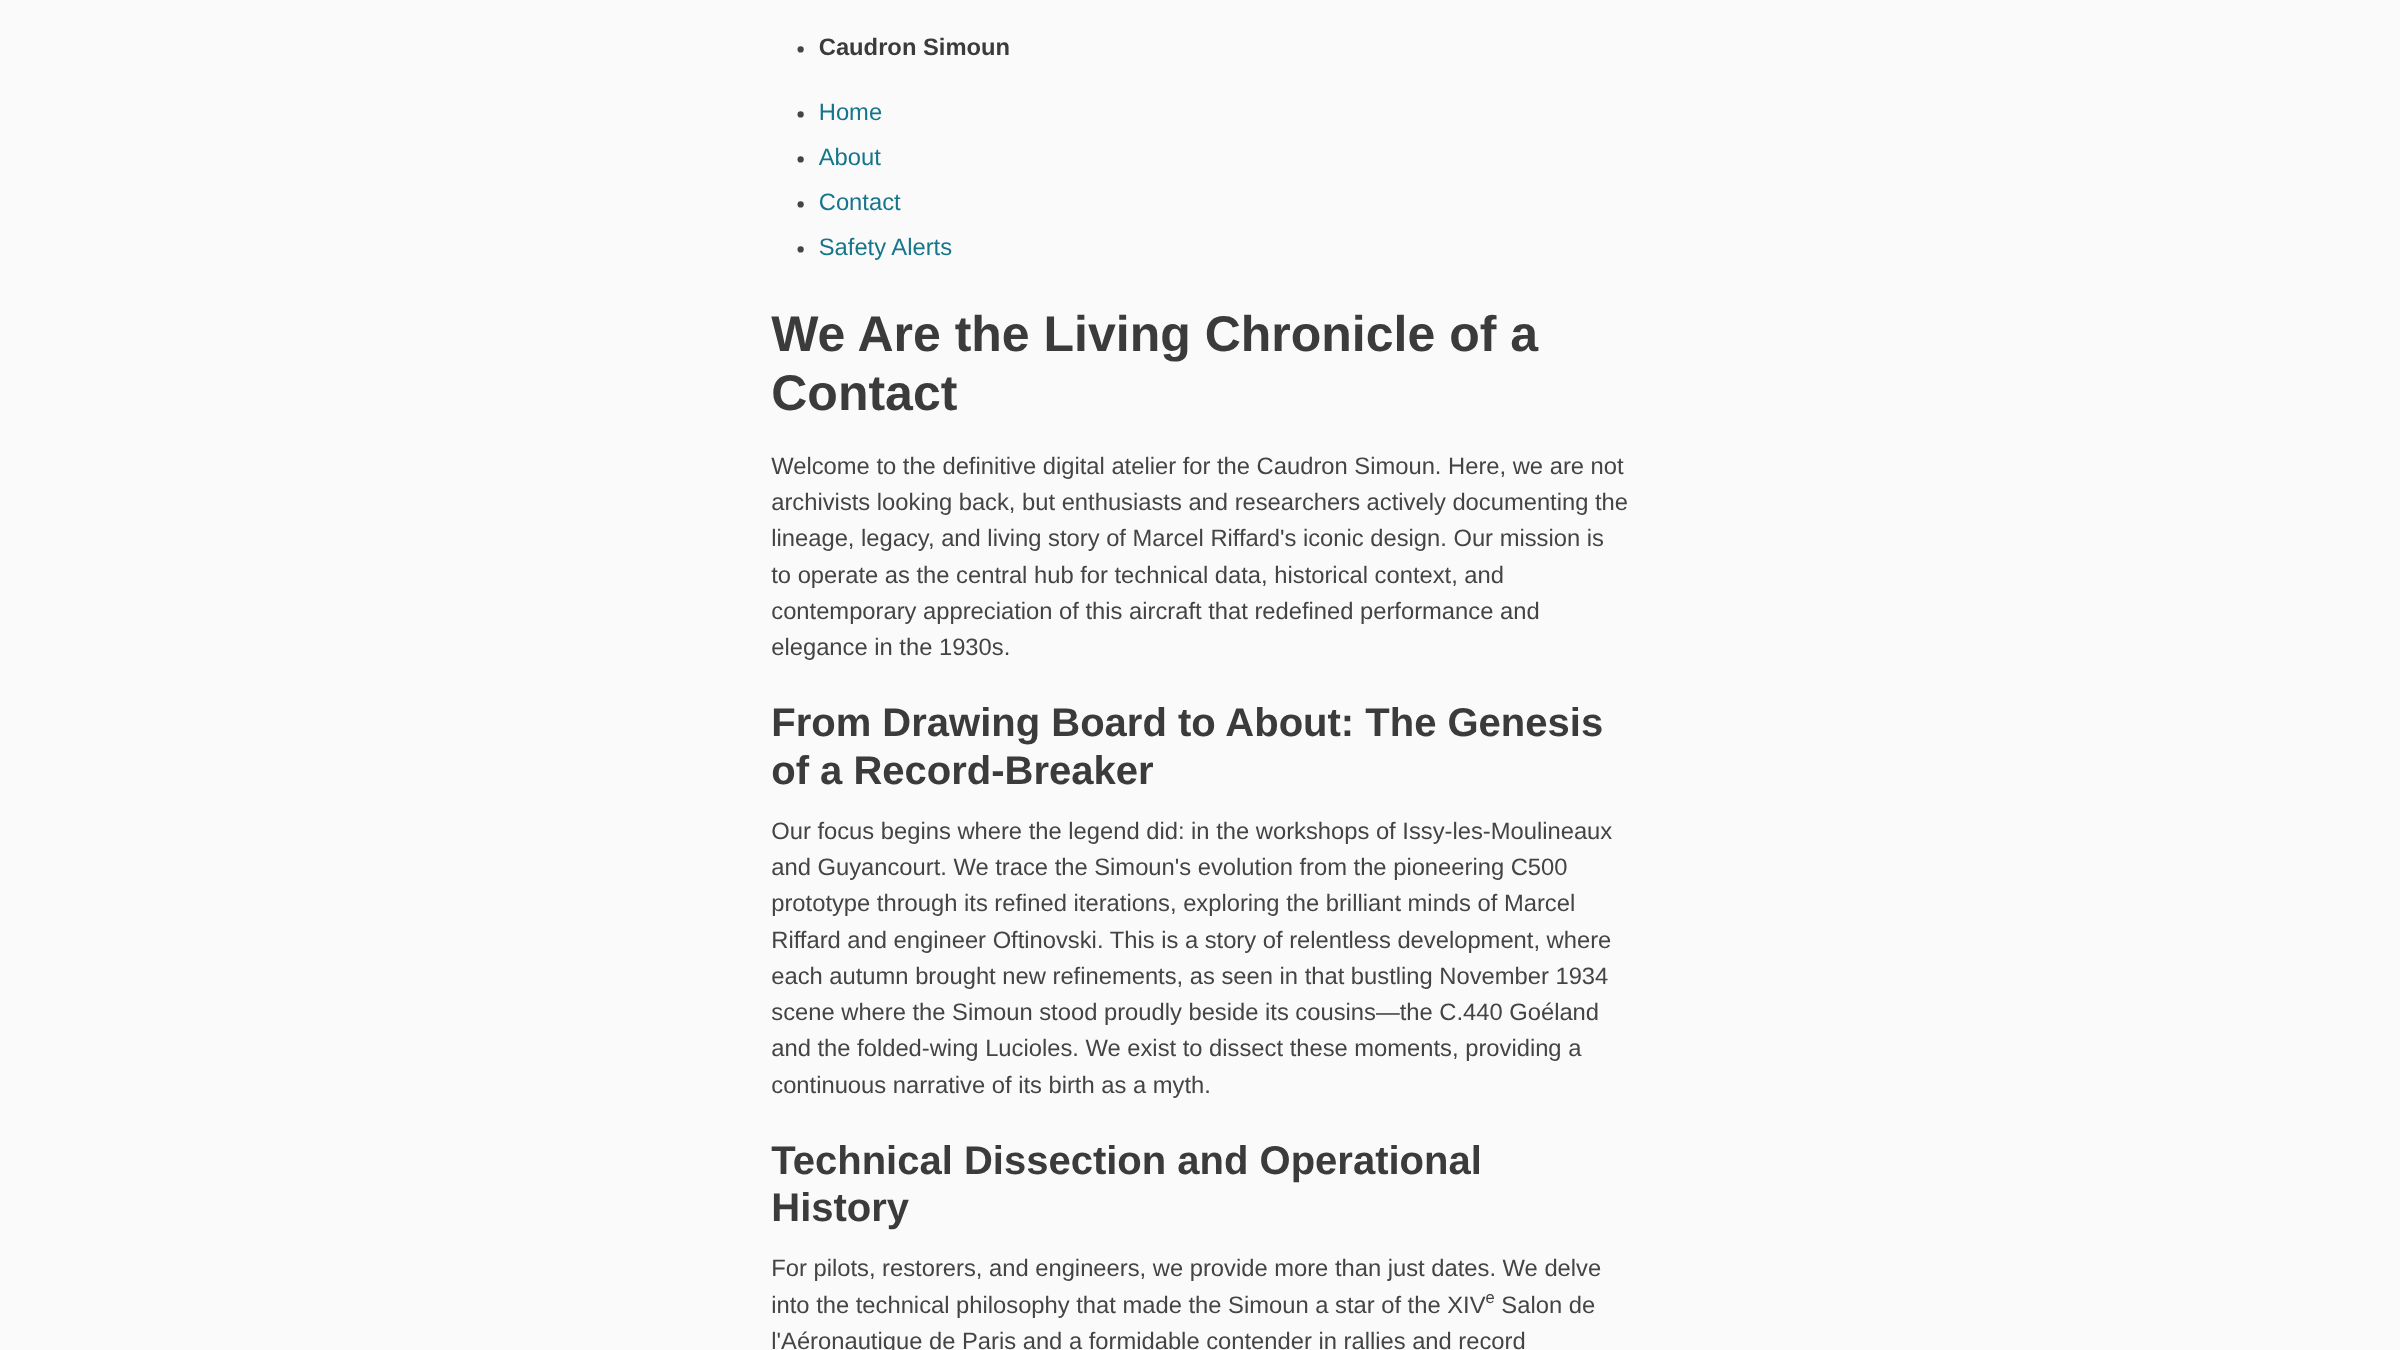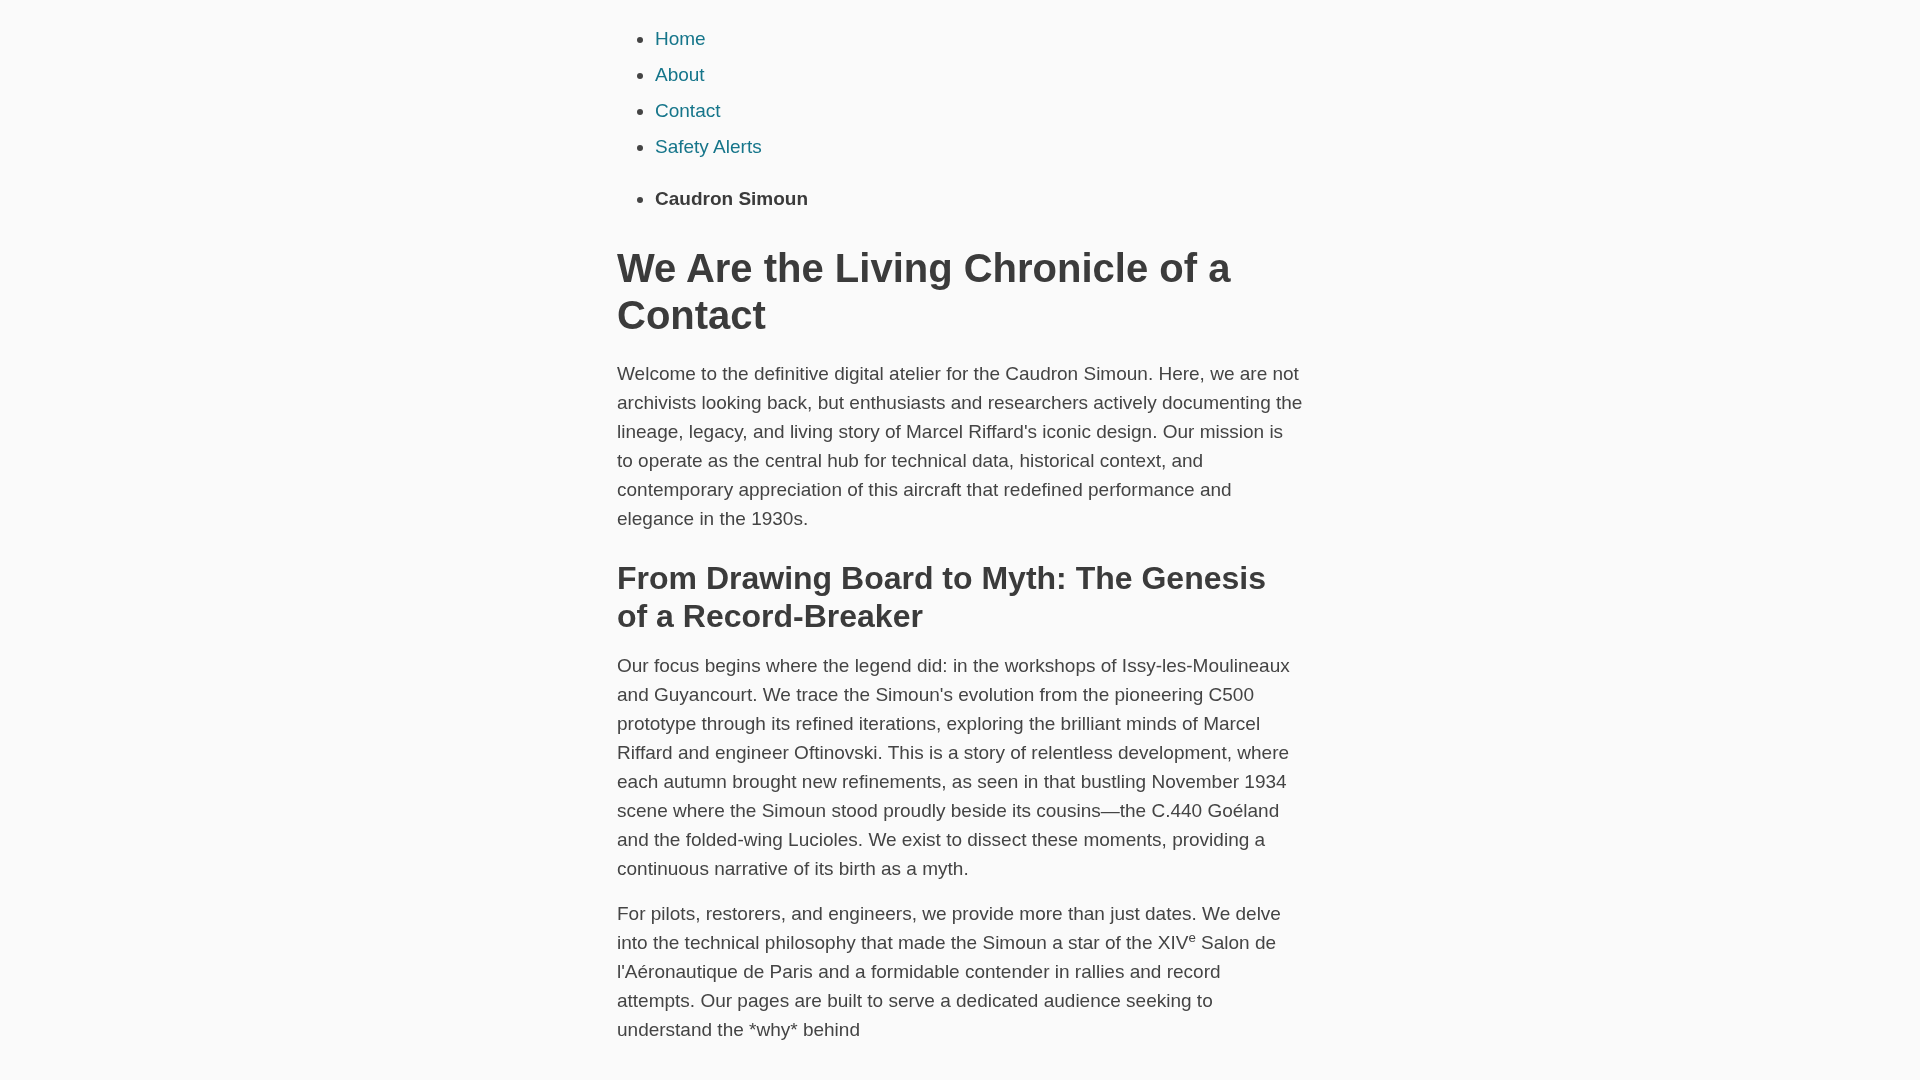--- a/index.html
+++ b/index.html
@@ -57,43 +57,44 @@
   p { margin: 16px 0; }
   sup { font-size: 0.7em; line-height: 0; }
 </style>
 </head>
 <body>
 
 <div class="page">
 
   <ul>
     <li>
+      <strong class="site-title">Caudron Simoun</strong>
+    </li>
+  </ul>
+
+  <ul>
+    <li>
       <a class="nav-link" href="#">Home</a>
     </li>
     <li>
       <a class="nav-link" href="#">About</a>
     </li>
     <li>
       <a class="nav-link" href="#">Contact</a>
     </li>
     <li>
       <a class="nav-link" href="#">Safety Alerts</a>
     </li>
   </ul>
 
-  <ul>
-    <li>
-      <strong class="site-title">Caudron Simoun</strong>
-    </li>
-  </ul>
-
   <h1>We Are the Living Chronicle of a Contact</h1>
 
   <p>Welcome to the definitive digital atelier for the Caudron Simoun. Here, we are not archivists looking back, but enthusiasts and researchers actively documenting the lineage, legacy, and living story of Marcel Riffard's iconic design. Our mission is to operate as the central hub for technical data, historical context, and contemporary appreciation of this aircraft that redefined performance and elegance in the 1930s.</p>
 
-  <h2>From Drawing Board to Myth: The Genesis of a Record-Breaker</h2>
+  <h2>From Drawing Board to About: The Genesis of a Record-Breaker</h2>
 
   <p>Our focus begins where the legend did: in the workshops of Issy-les-Moulineaux and Guyancourt. We trace the Simoun's evolution from the pioneering C500 prototype through its refined iterations, exploring the brilliant minds of Marcel Riffard and engineer Oftinovski. This is a story of relentless development, where each autumn brought new refinements, as seen in that bustling November 1934 scene where the Simoun stood proudly beside its cousins—the C.440 Goéland and the folded-wing Lucioles. We exist to dissect these moments, providing a continuous narrative of its birth as a myth.</p>
 
+  <h2>Technical Dissection and Operational History</h2>
 
   <p><span>For pilots, restorers, and engineers, we provide more than just dates. We delve into the technical philosophy that made the Simoun a star of the XIV</span><sup>e</sup><span> Salon de l'Aéronautique de Paris and a formidable contender in rallies and record attempts. Our pages are built to serve a dedicated audience seeking to understand the *why* behind</span></p>
 
 </div>
 
 </body></html>

